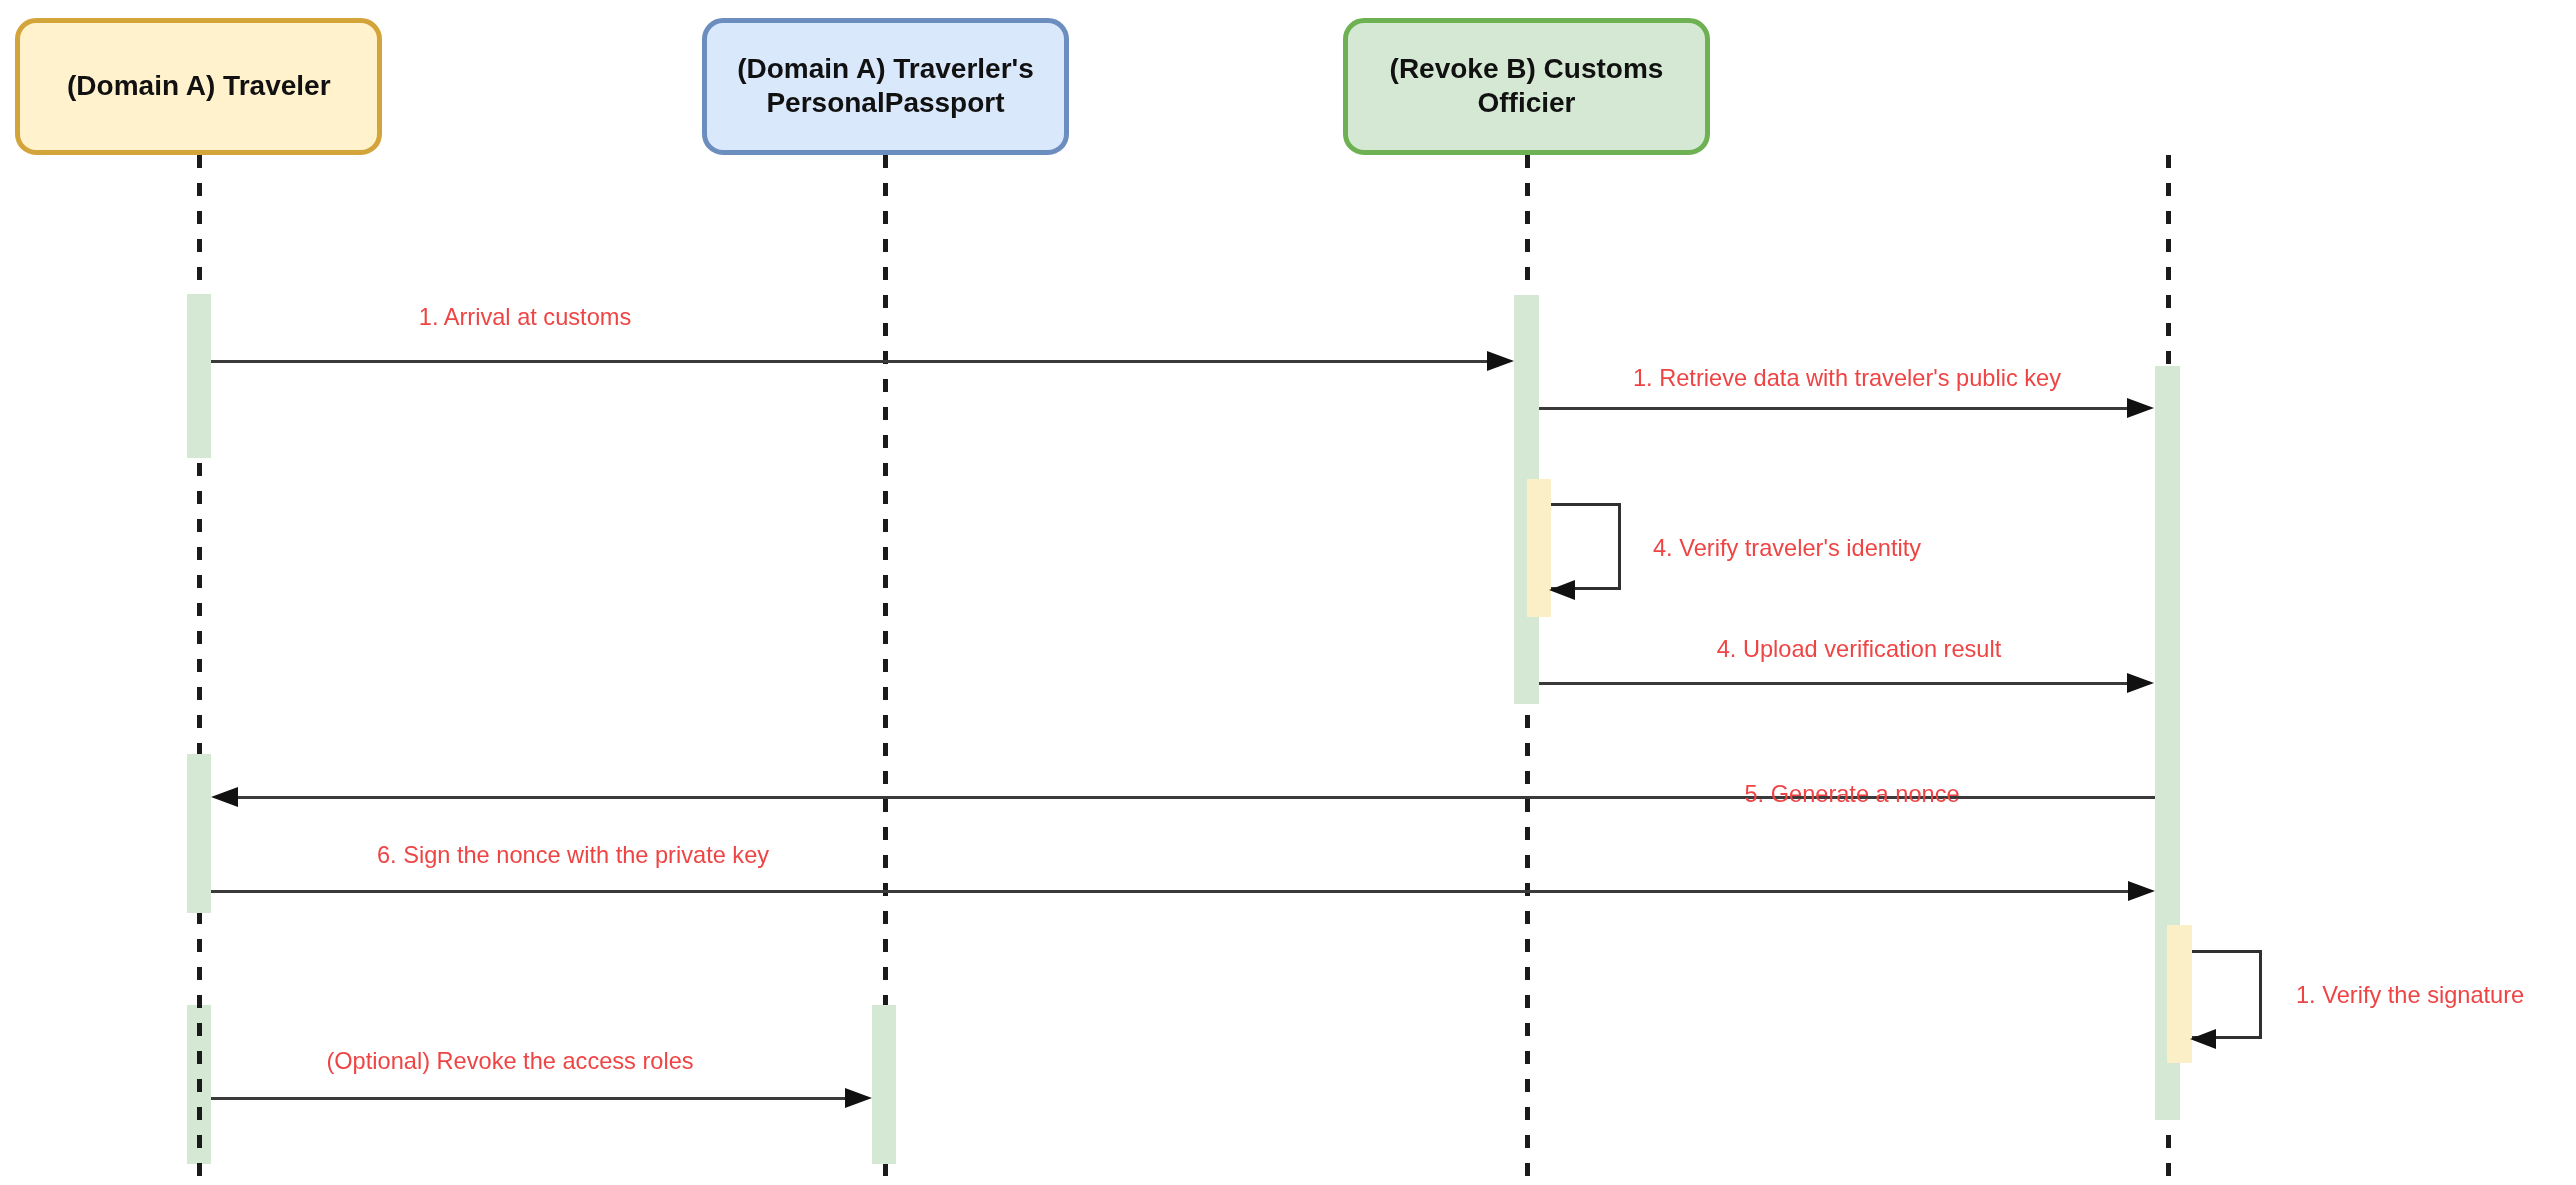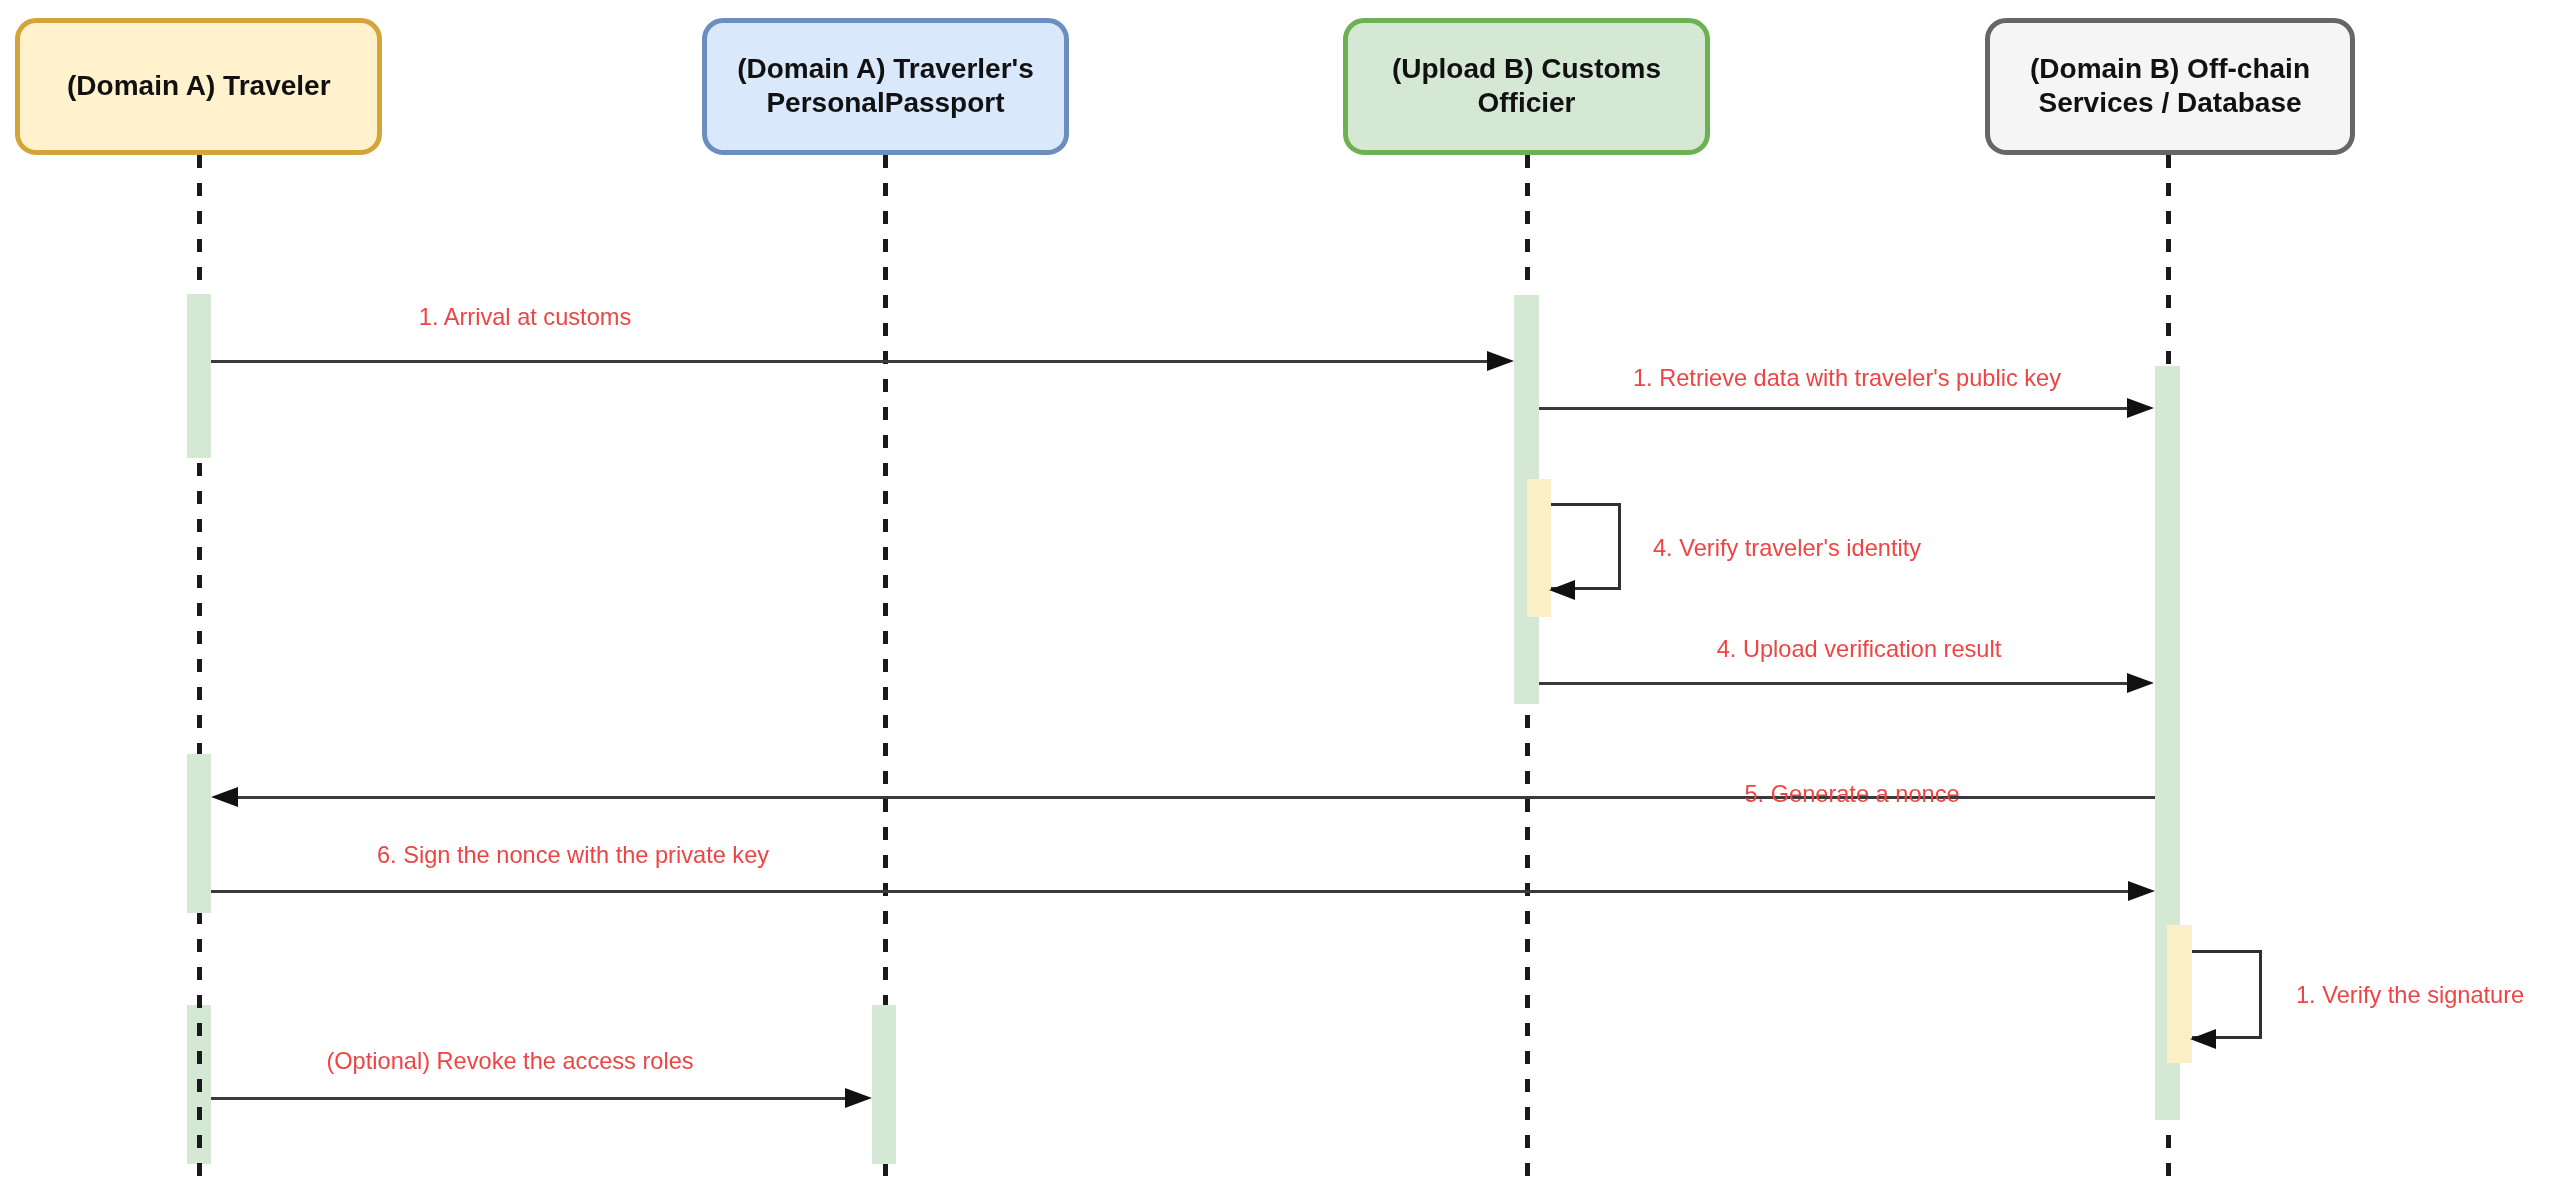--- a/index.html
+++ b/index.html
@@ -72,24 +72,21 @@
 
 <div class="canvas">
 
   <div class="pbox" style="left:702px; width:367px; background:#DAE8FC; border-color:#6C8EBF;">
     <span>(Domain A) Traverler's PersonalPassport</span>
   </div>
   <div class="pbox" style="left:15.3px;   width:367px; background:#FFF2CC; border-color:#D3A43A;">
     <span>(Domain A) Traveler</span>
   </div>
   <div class="pbox" style="left:1343px; width:367px; background:#D5E8D4; border-color:#6DB152;">
-    <span>(Upload B) Customs Officier</span>
-  </div>
-  <div class="pbox" style="left:1985px; width:370px; background:#F5F5F5; border-color:#666666;">
-    <span>(Domain B) Off-chain Services / Database</span>
+    <span>(Revoke B) Customs Officier</span>
   </div>
 
   <div class="lifeline" style="left:197px;"></div>
   <div class="lifeline" style="left:883px;"></div>
   <div class="lifeline" style="left:1525px;"></div>
   <div class="lifeline" style="left:2166px;"></div>
 
   <div class="act green" style="left:187px;  top:294px;  width:23.6px; height:164px;"></div>
   <div class="act green" style="left:187px;  top:754px; width:23.6px; height:159px;"></div>
   <div class="act green under" style="left:187px;  top:1005px; width:23.6px; height:159px;"></div>

